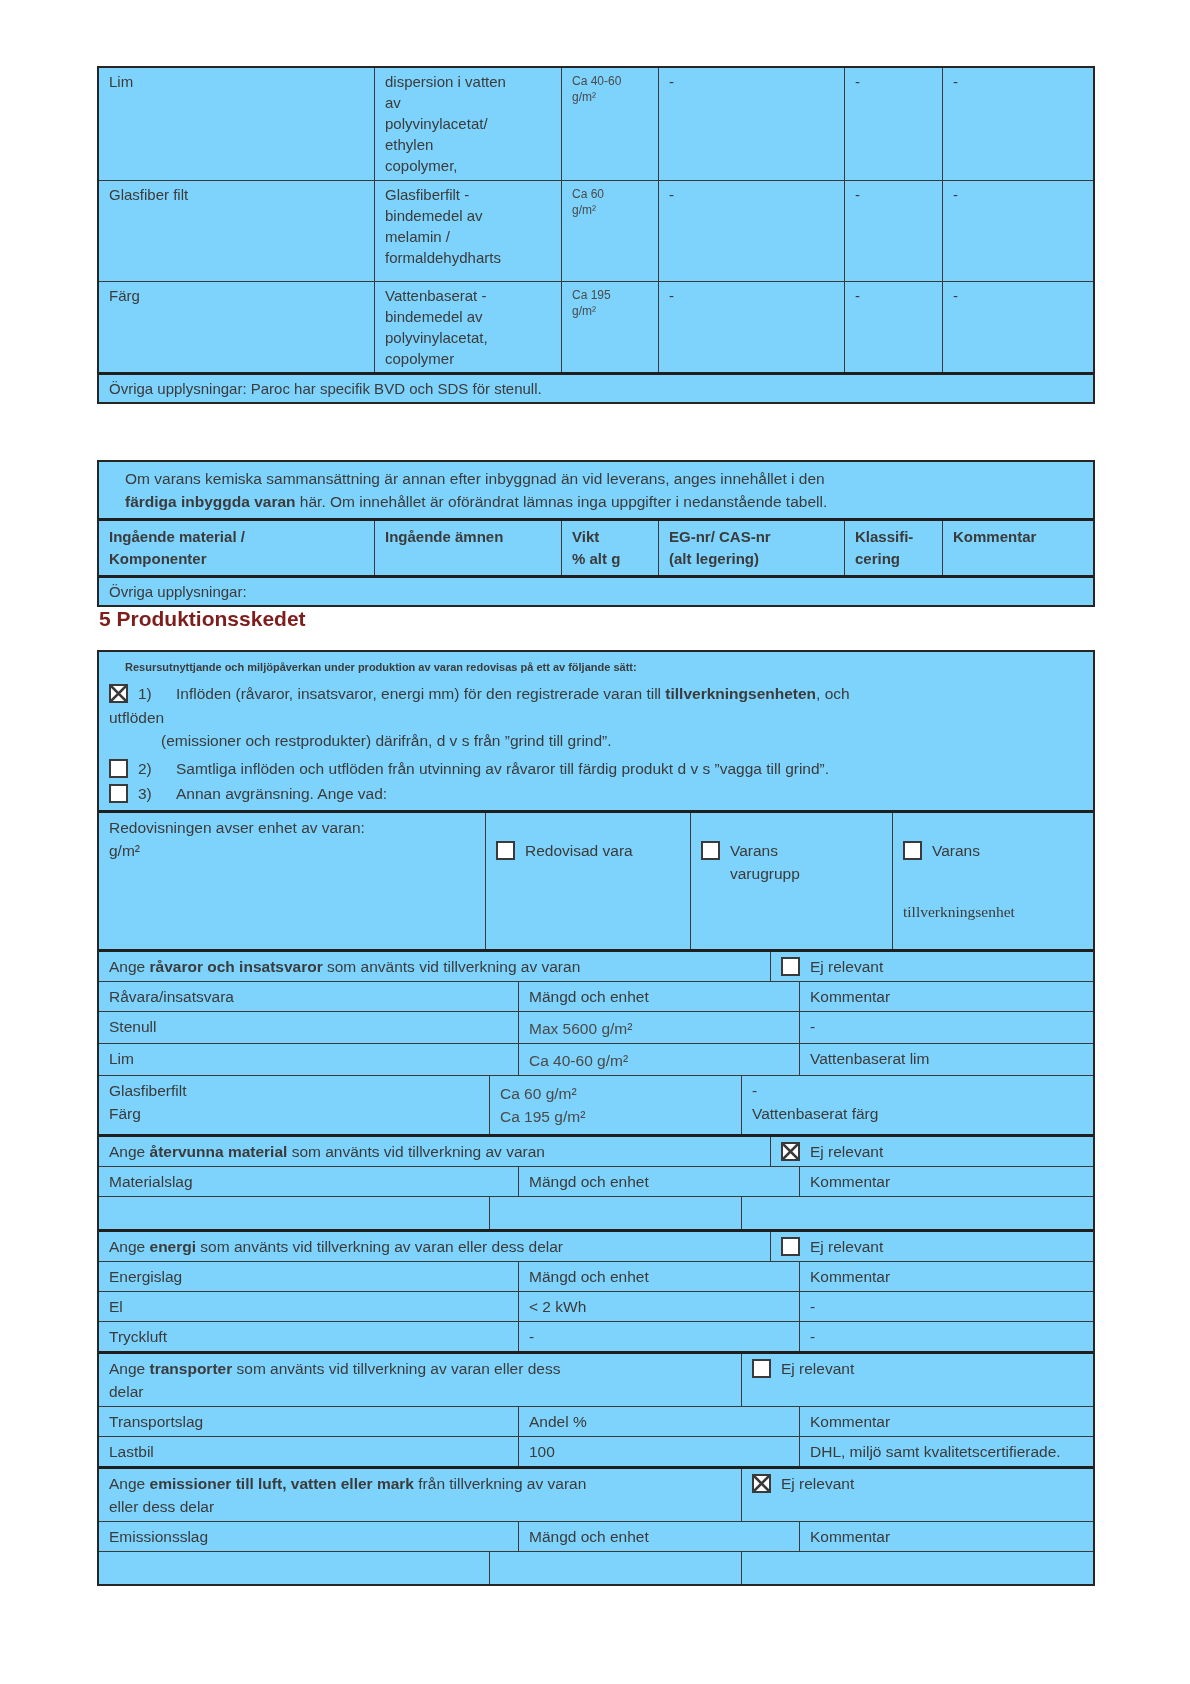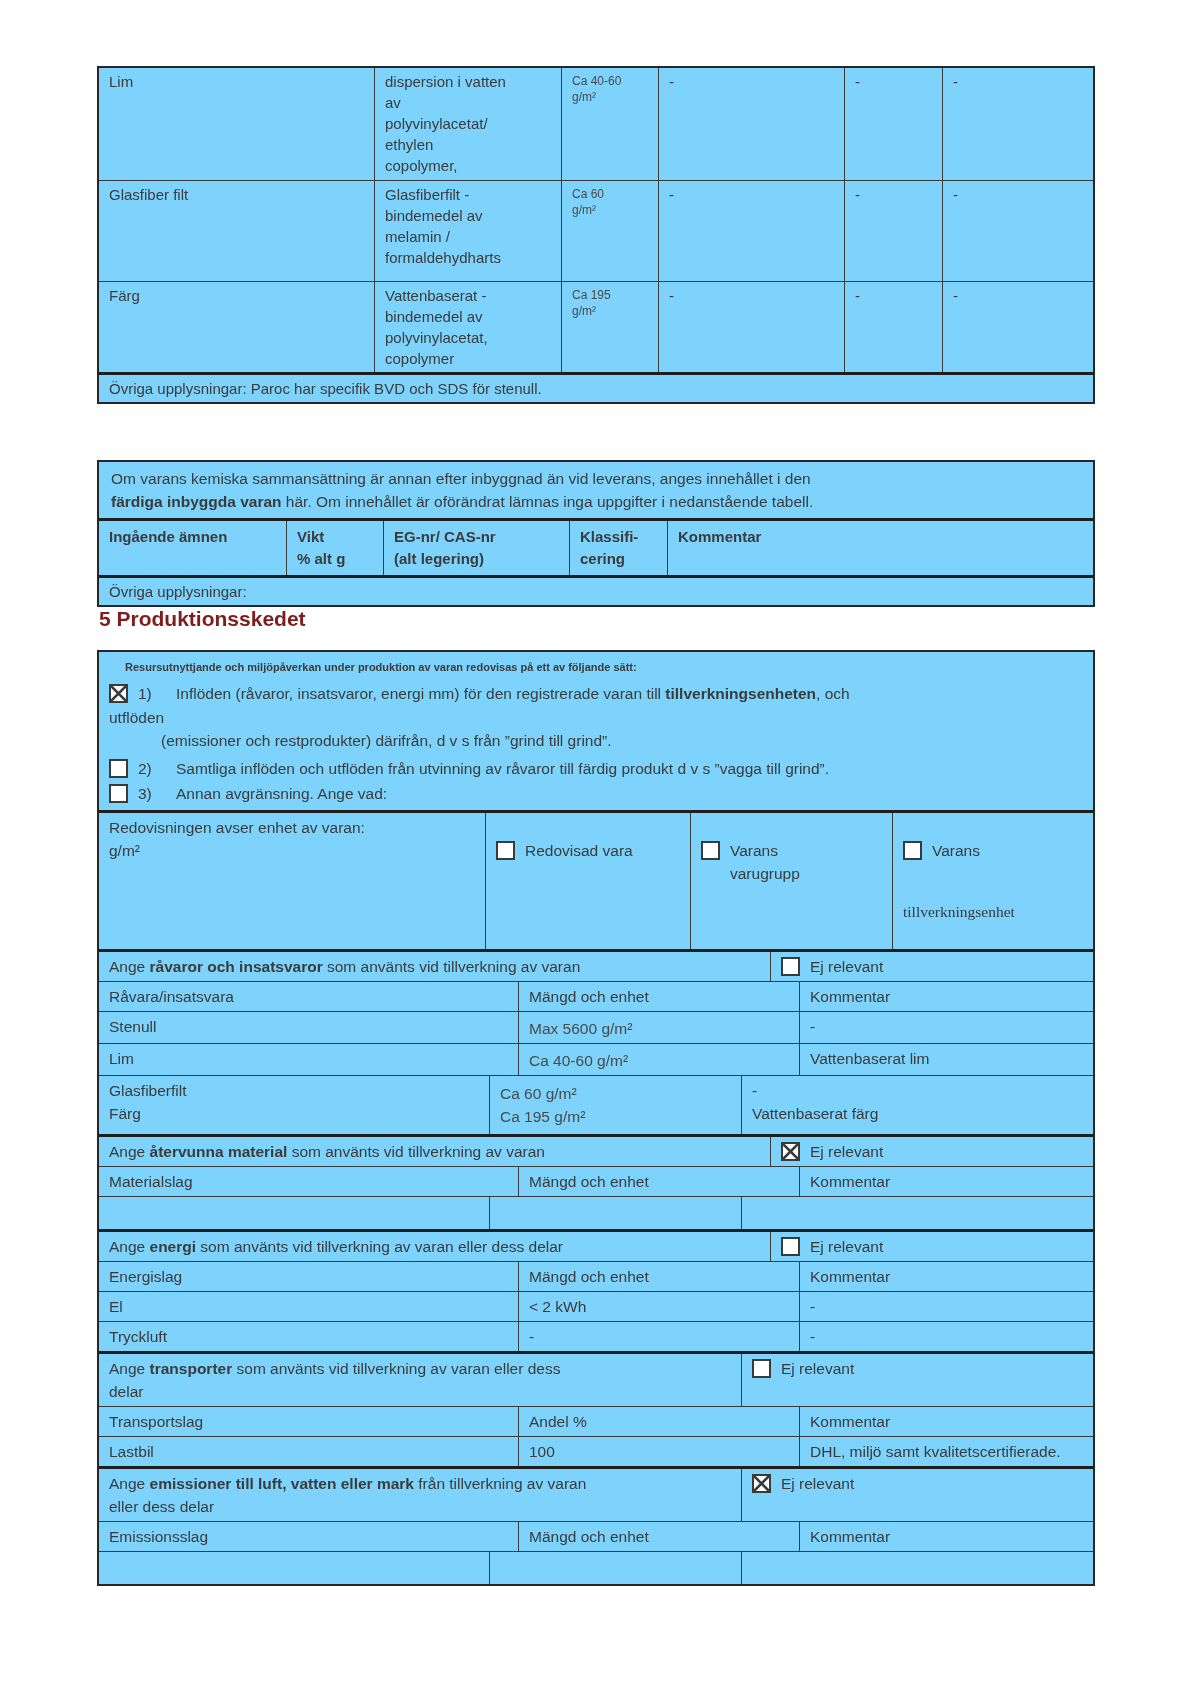--- a/index.html
+++ b/index.html
@@ -96,24 +96,26 @@
       <div class="c mc5">-</div>
       <div class="c mc6">-</div>
     </div>
     <div class="row thick h24">
       <div class="c" style="flex:1;">Övriga upplysningar: Paroc har specifik BVD och SDS för stenull.</div>
     </div>
   </div>
 
   <div class="tbl" style="top:460px;">
     <div class="row h48">
-      <div class="c introrow" style="flex:1;"><span>Om varans kemiska sammansättning är annan efter inbyggnad än vid leverans, anges innehållet i den
+      <div class="c introrow" style="flex:1;margin-left:14px;"><span>Om varans kemiska sammansättning är annan efter inbyggnad än vid leverans, anges innehållet i den
 </span><span class="b">färdiga inbyggda varan</span><span> här. Om innehållet är oförändrat lämnas inga uppgifter i nedanstående tabell.</span></div>
     </div>
     <div class="row thick h54">
+      <div class="c mc1 hdrc">Ingående material /
+Komponenter</div>
       <div class="c mc2 hdrc">Ingående ämnen</div>
       <div class="c mc3 hdrc">Vikt
 % alt g</div>
       <div class="c mc4 hdrc">EG-nr/ CAS-nr
 (alt legering)</div>
       <div class="c mc5 hdrc">Klassifi-
 cering</div>
       <div class="c mc6 hdrc">Kommentar</div>
     </div>
     <div class="row thick h26">

